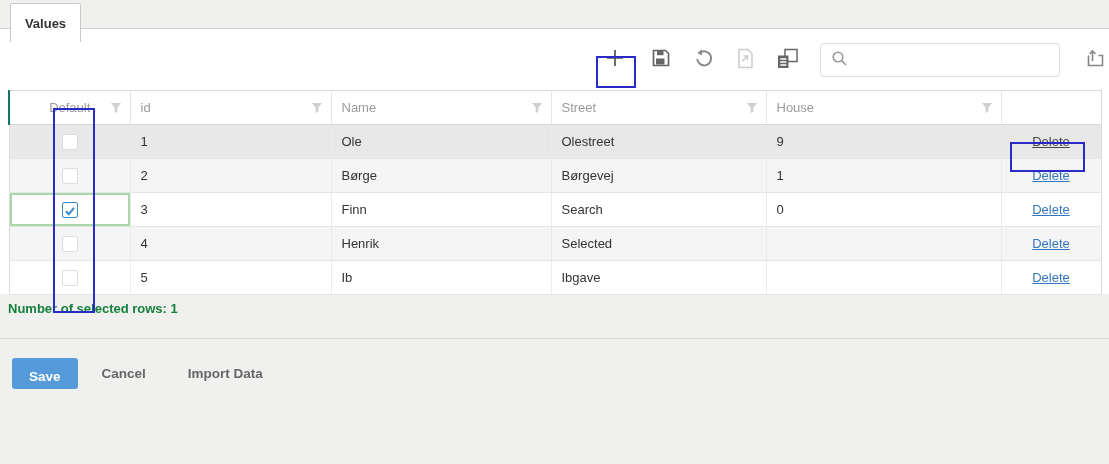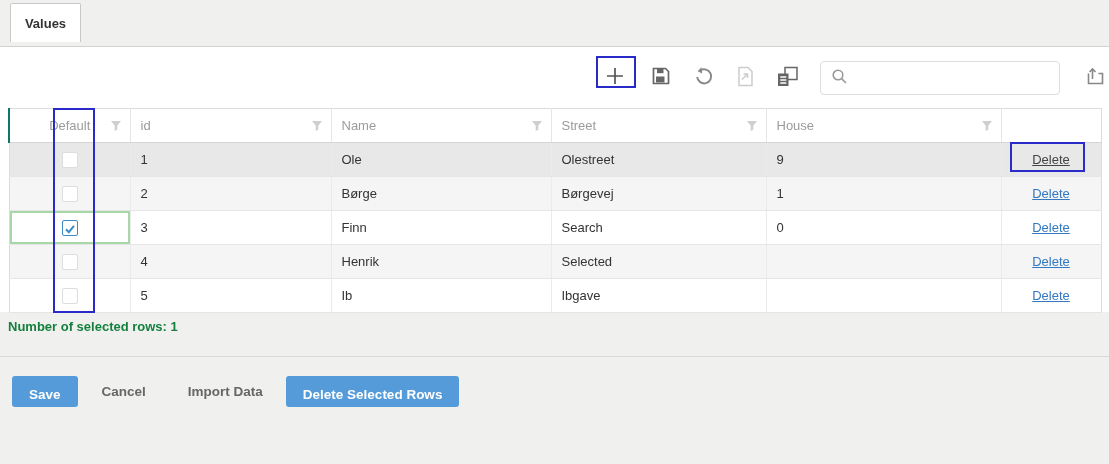--- a/index.html
+++ b/index.html
@@ -9,21 +9,21 @@
     background: #f0f0ef;
     font-family: "Liberation Sans", sans-serif;
     font-size: 13px;
     color: #333;
     overflow: hidden;
   }
 
   
   .tabbar {
     position: relative;
-    height: 47px;
+    height: 29px;
     background: #f0f0ef;
     border-bottom: 1px solid #d2d2d2;
   }
   .tab {
     position: absolute;
     left: 10px;
     top: 3px;
     width: 71px;
     height: 39px;
     background: #fff;
@@ -374,18 +374,17 @@
 </div>
 
 <div class="selection-summary">Number of selected rows: 1</div>
 
 <div class="divider"></div>
 
 <div class="actions">
   <button class="btn-primary">Save</button>
   <button class="btn-text btn-cancel">Cancel</button>
   <button class="btn-text btn-import">Import Data</button>
-  <button class="btn-primary btn-delsel">Delete Selected Rows</button>
 </div>
 
 <div class="annotation" id="ann-add"></div>
 <div class="annotation" id="ann-delete"></div>
 <div class="annotation" id="ann-column"></div>
 
 </body></html>

